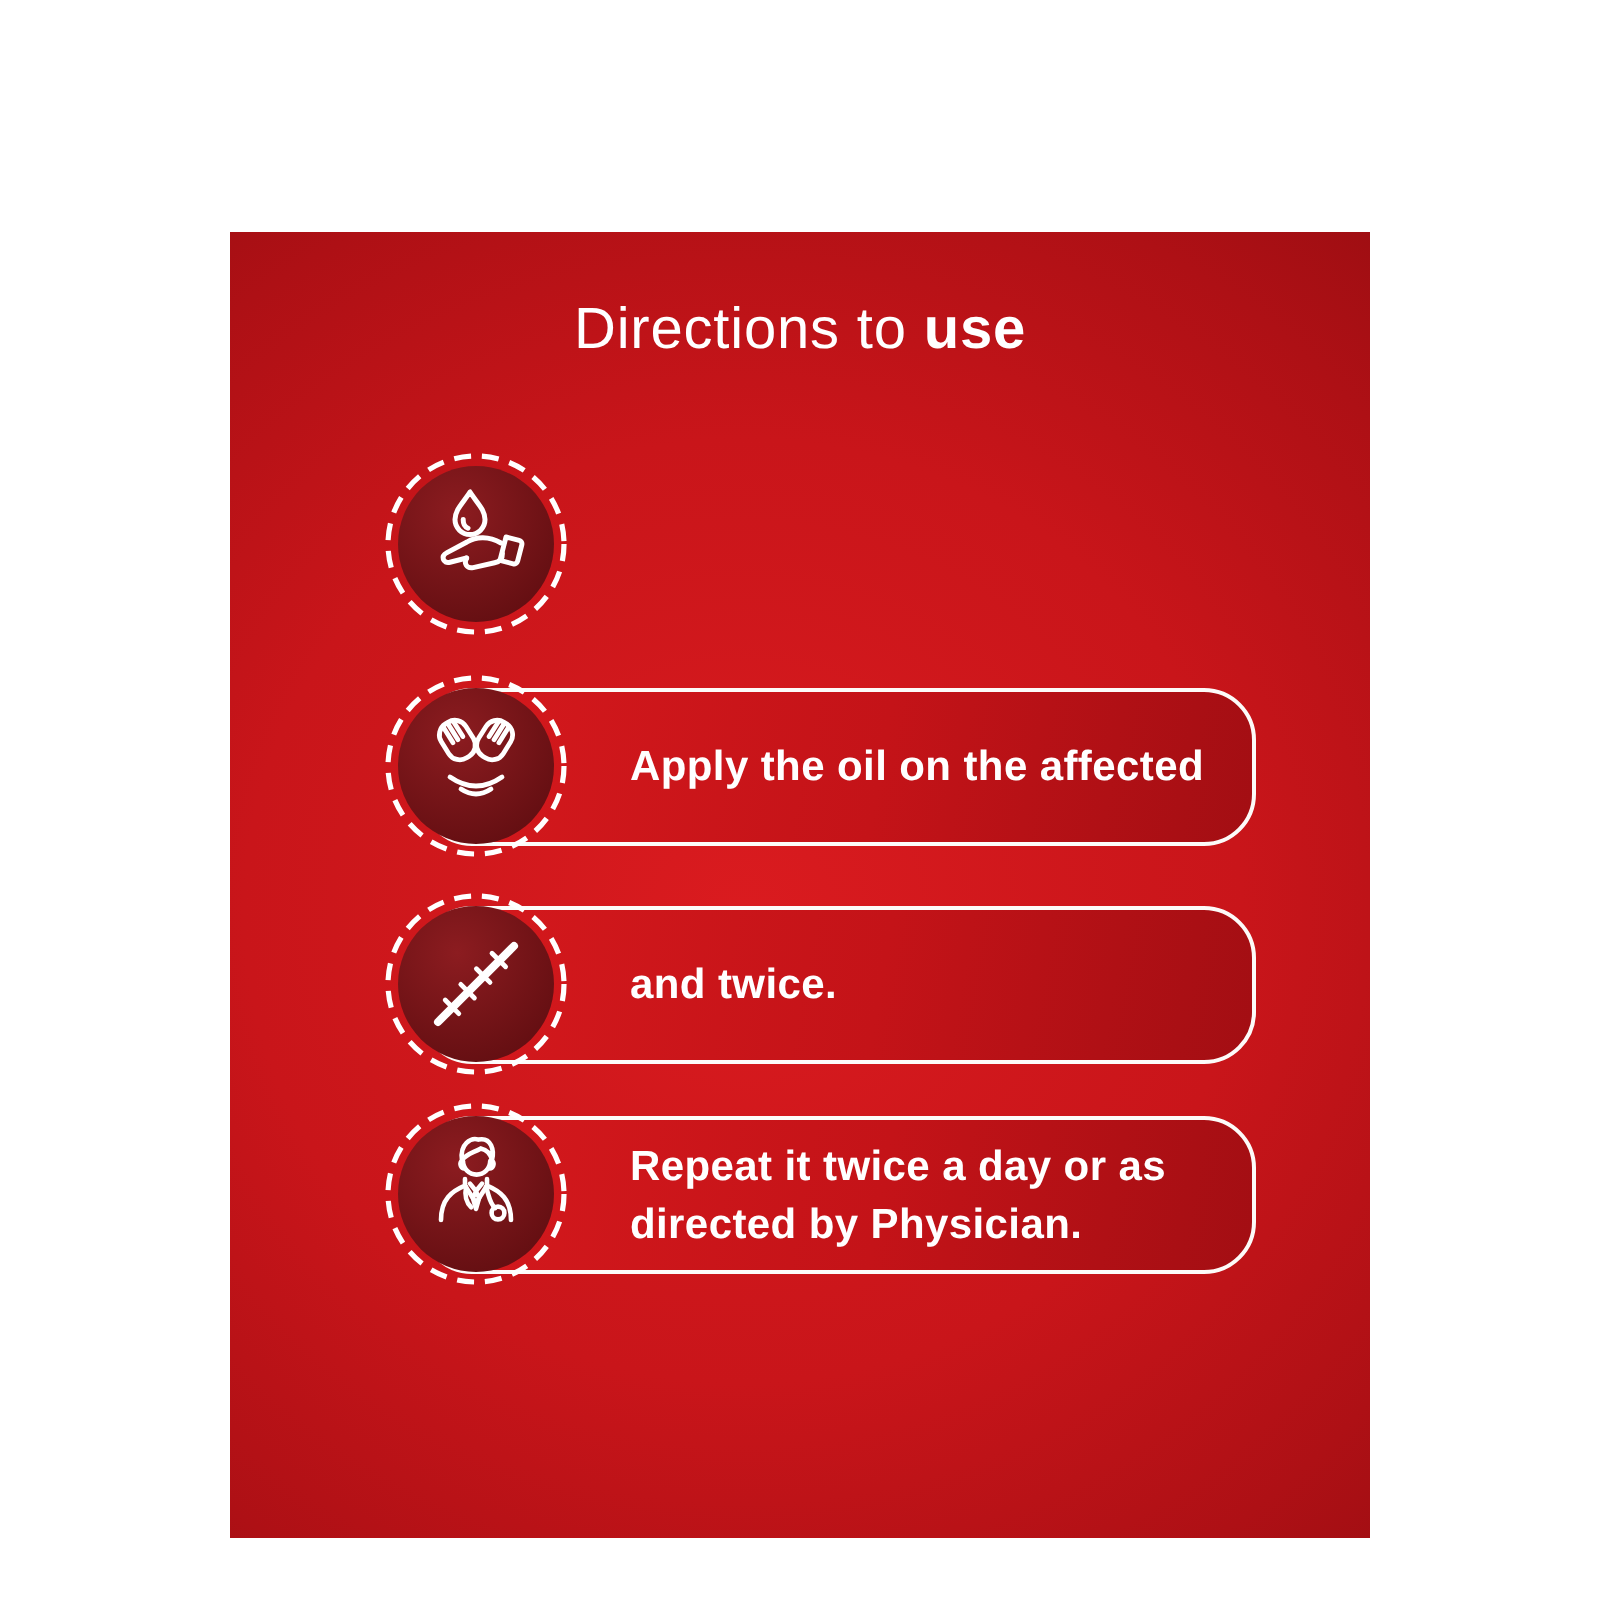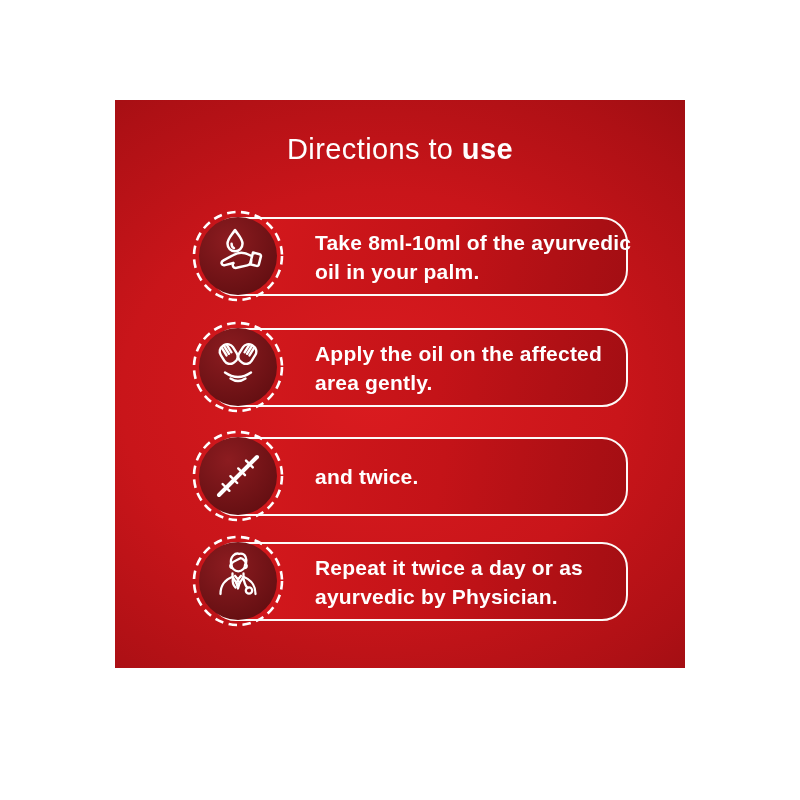--- a/index.html
+++ b/index.html
@@ -13,23 +13,23 @@
   }
   .stage {
     position: relative;
     width: 800px;
     height: 800px;
     background: #ffffff;
   }
   .panel {
     position: absolute;
     left: 115px;
-    top: 100px;
+    top: 116px;
     width: 570px;
-    height: 568px;
+    height: 653px;
     background: radial-gradient(115% 95% at 45% 52%,
       #da1b1f 0%, #c9151a 38%, #ae1015 62%, #930c10 82%, #7d0a0d 100%);
   }
   .title-wrap {
     position: absolute;
     top: 34px;
     left: 0;
     right: 0;
     text-align: center;
     color: #ffffff;
@@ -88,24 +88,20 @@
 <body>
 
 <div class="stage">
   <div class="panel">
 
     <div class="title-wrap">
       <span class="title-regular">Directions to </span><span class="title-bold">use</span>
     </div>
 
     <div class="row row-0">
-      <div class="bubble">
-        <div class="bubble-line">Take 8ml-10ml of the ayurvedic</div>
-        <div class="bubble-line">oil in your palm.</div>
-      </div>
       <div class="badge">
         <svg width="92" height="92" viewBox="0 0 92 92">
           <defs>
             <radialGradient id="discg0" cx="0.38" cy="0.3" r="0.9">
               <stop offset="0" stop-color="#8c1c20"></stop>
                 <stop offset="1" stop-color="#5c0c0f"></stop>
             </radialGradient>
           </defs>
           <circle cx="46" cy="46" r="44" fill="none" stroke="#ffffff" stroke-width="2.6" stroke-dasharray="8.5 5.5"></circle>
           <circle cx="46" cy="46" r="39" fill="url(#discg0)"></circle>
@@ -116,21 +112,20 @@
             <path d="M42.5 30.5 C36.5 27 30 27.2 25.5 30 L15.5 35.3 C12.2 37 13.4 41 17 40.1 L25.3 38"></path>
             <path d="M25.3 38 C23.8 40.7 25.2 43.4 28.6 42.8 L39.3 40.4 C41.9 39.8 43.3 38.1 43.2 35.8"></path>
           </g>
         </svg>
       </div>
     </div>
 
     <div class="row row-1">
       <div class="bubble">
         <div class="bubble-line">Apply the oil on the affected</div>
-        <div class="bubble-line">area gently.</div>
       </div>
       <div class="badge">
         <svg width="92" height="92" viewBox="0 0 92 92">
           <defs>
             <radialGradient id="discg1" cx="0.38" cy="0.3" r="0.9">
               <stop offset="0" stop-color="#8c1c20"></stop>
                 <stop offset="1" stop-color="#5c0c0f"></stop>
             </radialGradient>
           </defs>
           <circle cx="46" cy="46" r="44" fill="none" stroke="#ffffff" stroke-width="2.6" stroke-dasharray="8.5 5.5"></circle>
@@ -172,21 +167,21 @@
             <path d="M30.2 22.4 L37 29.2" stroke-width="2.4"></path>
             <path d="M38 14.6 L44.8 21.4" stroke-width="2.4"></path>
           </g>
         </svg>
       </div>
     </div>
 
     <div class="row row-3">
       <div class="bubble">
         <div class="bubble-line">Repeat it twice a day or as</div>
-        <div class="bubble-line">ayurvedic by Physician.</div>
+        <div class="bubble-line">directed by Physician.</div>
       </div>
       <div class="badge">
         <svg width="92" height="92" viewBox="0 0 92 92">
           <defs>
             <radialGradient id="discg3" cx="0.38" cy="0.3" r="0.9">
               <stop offset="0" stop-color="#8c1c20"></stop>
                 <stop offset="1" stop-color="#5c0c0f"></stop>
             </radialGradient>
           </defs>
           <circle cx="46" cy="46" r="44" fill="none" stroke="#ffffff" stroke-width="2.6" stroke-dasharray="8.5 5.5"></circle>

